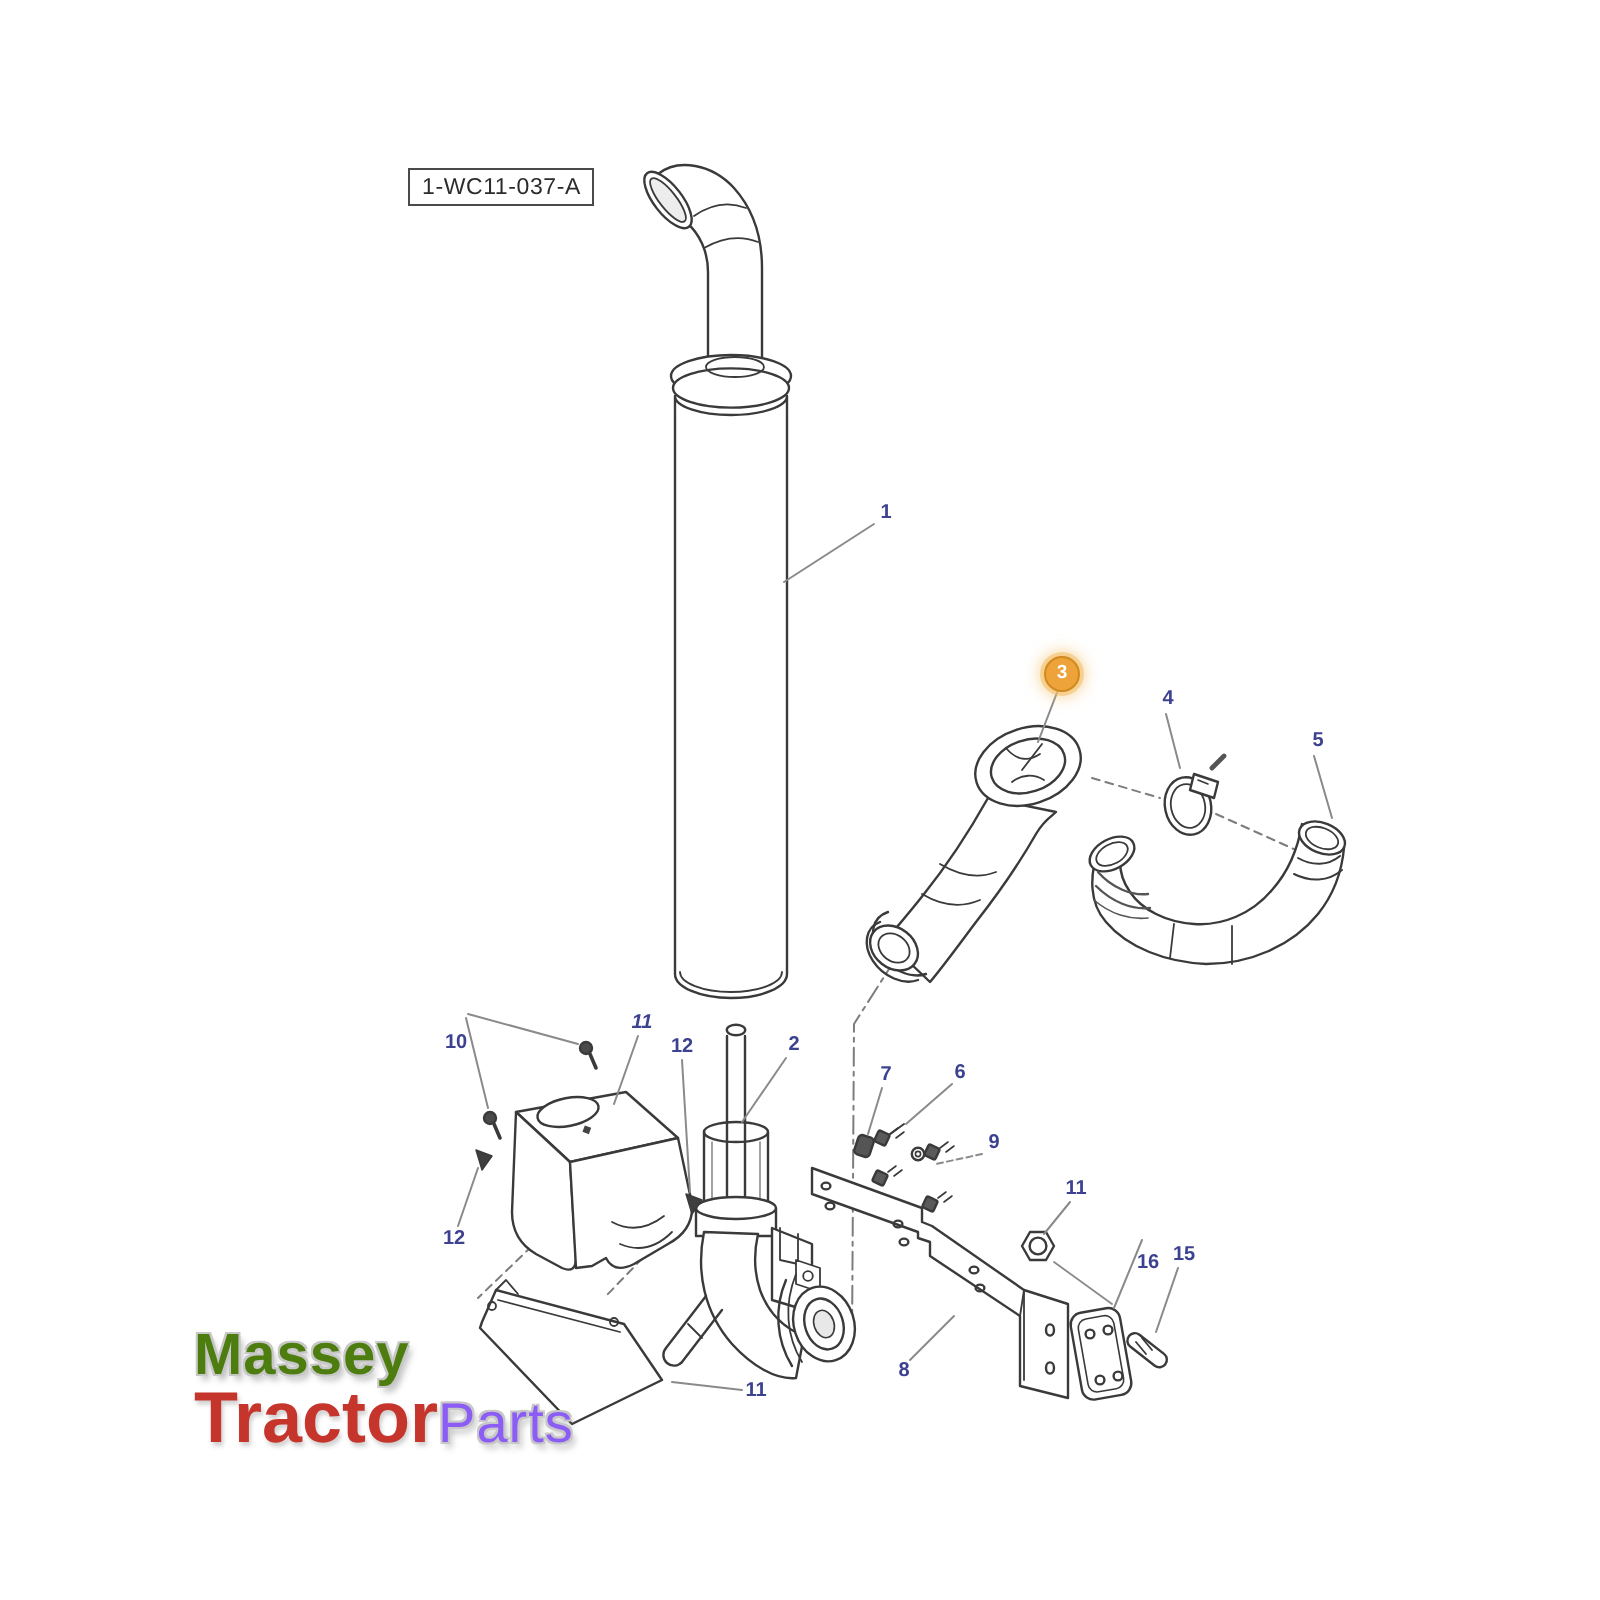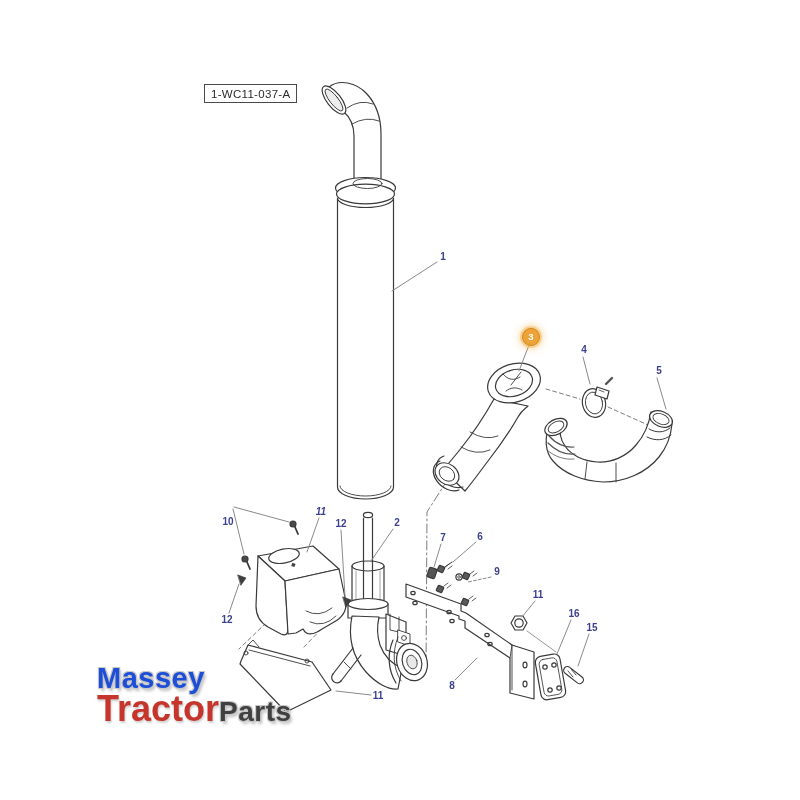--- a/index.html
+++ b/index.html
@@ -8,26 +8,26 @@
   svg.art{position:absolute;left:0;top:0;}
   .part-label{position:absolute;left:204px;top:84px;border:1.3px solid #4a4a4a;
       padding:3px 6px 2px 6px;font-size:11.5px;color:#2b2b2b;background:#fff;
       letter-spacing:0.3px;}
   .callout{position:absolute;transform:translate(-50%,-50%);font-size:10px;
       font-weight:bold;color:#3c4190;line-height:1;white-space:nowrap;cursor:pointer;}
   .callout.hl{width:16px;height:16px;border-radius:50%;background:#eea23a;
       border:1px solid #d18a1d;color:#fff;text-align:center;line-height:15px;
       font-size:9.5px;box-shadow:0 0 0 2px rgba(242,189,100,.55), 0 0 7px 3px rgba(242,189,100,.55);}
   .watermark{position:absolute;left:97px;top:664px;line-height:29px;user-select:none;}
-  .wm-outline{font-weight:bold;font-size:29px;color:#1d4ed8;letter-spacing:0.5px;
+  .wm-outline{font-weight:bold;font-size:29px;color:#4d7c0f;letter-spacing:0.5px;
       text-shadow:-1px -1px 0 #c7c7c7,1px -1px 0 #c7c7c7,-1px 1px 0 #c7c7c7,1px 1px 0 #c7c7c7,2px 3px 3px rgba(110,110,110,.45);}
   .wm-line2{display:block;margin-top:-2px;font-size:28px;line-height:28px;}
   .wm-red{font-weight:bold;color:#c6352c;font-size:36px;
       text-shadow:1px 2px 2px rgba(120,120,120,.35);}
-  .wm-outline2{font-weight:bold;font-size:28px;color:#404040;letter-spacing:0.5px;
+  .wm-outline2{font-weight:normal;font-size:28px;color:#8b5cf6;letter-spacing:0.5px;
       text-shadow:-1px -1px 0 #c7c7c7,1px -1px 0 #c7c7c7,-1px 1px 0 #c7c7c7,1px 1px 0 #c7c7c7,2px 3px 3px rgba(110,110,110,.45);}
 </style>
 </head>
 <body>
 
 <div class="stage">
 
 <svg class="art" width="800" height="800" viewBox="0 0 800 800">
   <g fill="none" stroke="#3a3a3a" stroke-width="1.2" stroke-linecap="round" stroke-linejoin="round">
 
@@ -227,21 +227,21 @@
       <span class="callout" style="left: 443px; top: 538px;">7</span>
       <span class="callout" style="left: 452px; top: 686px;">8</span>
       <span class="callout" style="left: 497px; top: 572px;">9</span>
       <span class="callout" style="left: 228px; top: 502px; margin-top: 20px;">10</span>
       <span class="callout" style="left: 321px; top: 512px; font-style: italic;">11</span>
       <span class="callout" style="left: 341px; top: 524px;">12</span>
       <span class="callout" style="left: 227px; top: 620px;">12</span>
       <span class="callout" style="left: 378px; top: 696px;">11</span>
       <span class="callout" style="left: 538px; top: 595px;">11</span>
       <span class="callout" style="left: 592px; top: 628px;">15</span>
-      <span class="callout" style="left: 574px; top: 614px;">16</span>
+      <span class="callout" style="left: 574px; top: 632px;">16</span>
     </div>
 
 <div class="watermark">
   <span class="wm-outline">Massey</span>
   <span class="wm-line2">
     <span class="wm-red">Tractor</span><span class="wm-outline2">Parts</span>
   </span>
 </div>
 
 </div>

